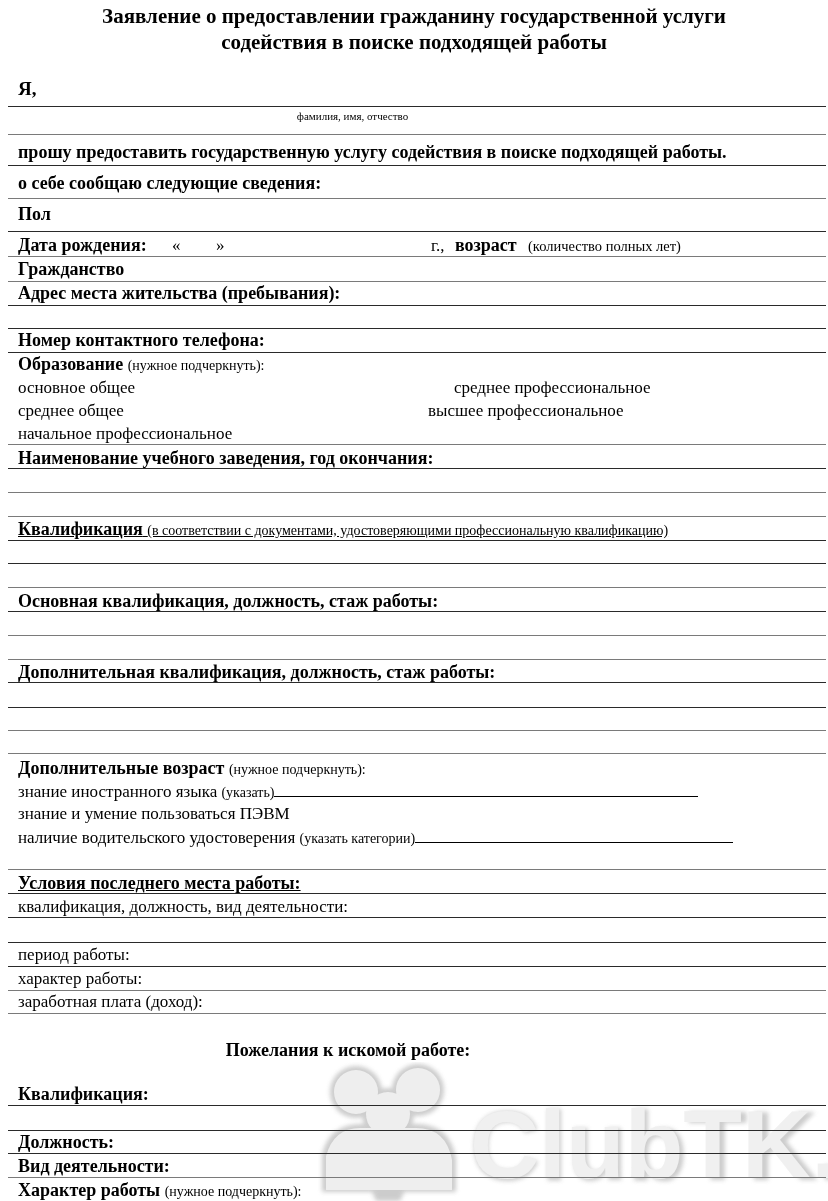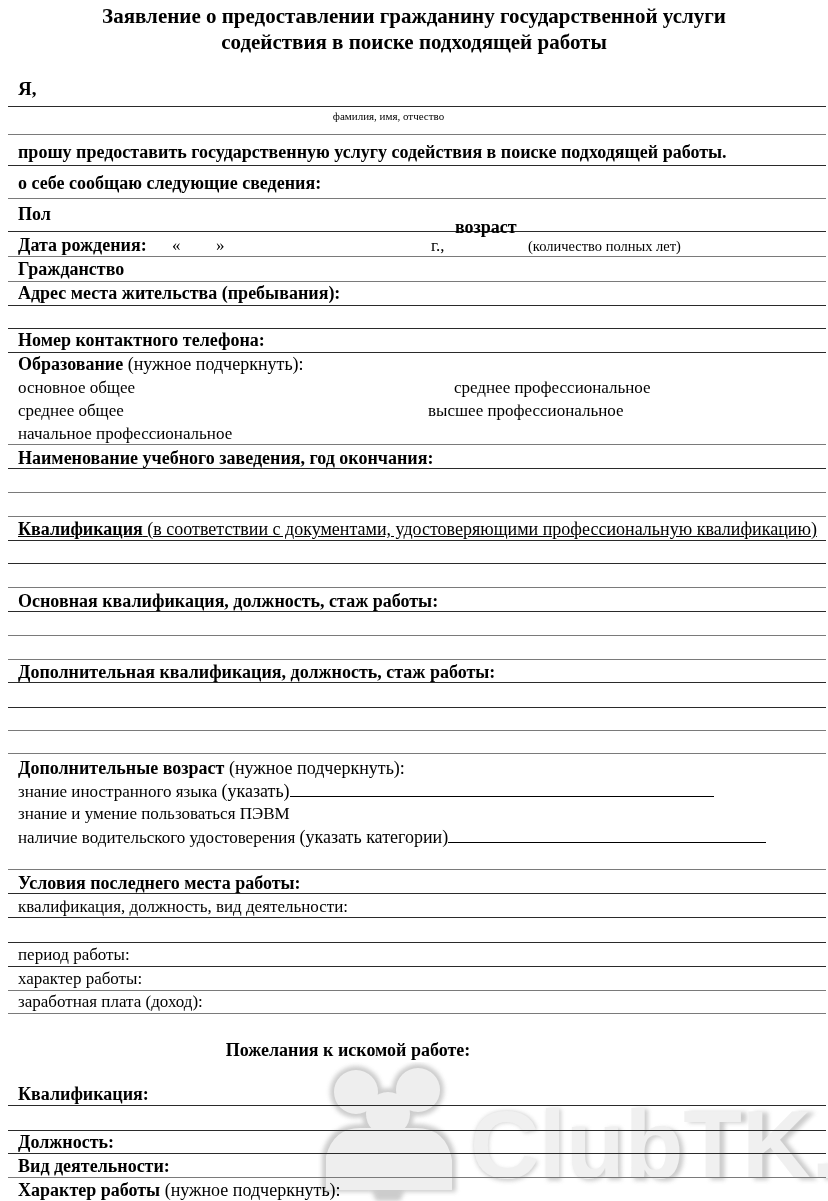--- a/index.html
+++ b/index.html
@@ -2,51 +2,51 @@
 <html><head>
 <meta charset="utf-8">
 <style>
   html, body { margin: 0; padding: 0; background: #ffffff; }
   body { width: 828px; height: 1201px; position: relative; overflow: hidden;
          font-family: "Liberation Serif", "DejaVu Serif", serif; color: #000; }
   .t { position: absolute; white-space: nowrap; line-height: 1; }
   .title { left: 0; width: 828px; text-align: center; font-weight: bold; font-size: 21px; }
   .b { font-weight: bold; font-size: 18px; }
   .n { font-size: 17px; }
-  .small { font-size: 18px; font-weight: normal; }
+  .small { font-size: 14px; font-weight: normal; }
   .tiny { font-size: 11px; }
   .hl { position: absolute; left: 8px; width: 818px; height: 0; border-top: 1.5px solid #2a2a2a; }
   .hl.g { border-top-color: #7a7a7a; }
   .ul { display: inline-block; border-bottom: 1.4px solid #000; height: 14px; vertical-align: baseline; }
   .wm { position: absolute; left: 300px; top: 1062px; width: 528px; height: 139px; pointer-events: none; opacity: 0.85; }
 </style>
 </head>
 <body>
 
 <div class="t title" style="top:6px;">Заявление о предоставлении гражданину государственной услуги</div>
 <div class="t title" style="top:32px;">содействия в поиске подходящей работы</div>
 
 <div class="t b" style="left:18px; top:79px; font-size:19px;">Я,</div>
 <div class="hl" style="top:106px;"></div>
-<div class="t tiny" style="left:0; width:705px; text-align:center; top:111px;padding-left:36px;">фамилия, имя, отчество</div>
+<div class="t tiny" style="left:0; width:705px; text-align:center; top:111px;">фамилия, имя, отчество</div>
 
 <div class="hl g" style="top:134px;"></div>
 <div class="t b" style="left:18px; top:143px;">прошу предоставить государственную услугу содействия в поиске подходящей работы.</div>
 <div class="hl" style="top:165px;"></div>
 <div class="t b" style="left:18px; top:174px;">о себе сообщаю следующие сведения:</div>
 <div class="hl g" style="top:198px;"></div>
 
 <div class="t b" style="left:18px; top:205px;">Пол</div>
 <div class="hl" style="top:231px;"></div>
 
 <div class="t b" style="left:18px; top:236px;">Дата рождения:</div>
 <div class="t n" style="left:172px; top:237px;">«</div>
 <div class="t n" style="left:216px; top:237px;">»</div>
 <div class="t n" style="left:431px; top:237px;">г.,</div>
-<div class="t b" style="left:455px; top:218px;">возраст</div>
+<div class="t b" style="left:455px; top:236px;">возраст</div>
 <div class="t n" style="left:528px; top:239px; font-size:14.5px;">(количество полных лет)</div>
 <div class="hl g" style="top:256px;"></div>
 
 <div class="t b" style="left:18px; top:260px;">Гражданство</div>
 <div class="hl g" style="top:281px;"></div>
 
 <div class="t b" style="left:18px; top:284px;">Адрес места жительства (пребывания):</div>
 <div class="hl" style="top:305px;"></div>
 <div class="hl" style="top:328px;"></div>
 
@@ -81,21 +81,21 @@
 <div class="hl" style="top:707px;"></div>
 <div class="hl g" style="top:730px;"></div>
 <div class="hl g" style="top:753px;"></div>
 
 <div class="t b" style="left:18px; top:759px;"><span>Дополнительные возраст</span> <span class="small">(нужное подчеркнуть):</span></div>
 <div class="t n" style="left:18px; top:782px;"><span>знание иностранного языка</span> <span class="small">(указать)</span><span class="ul" style="width:424px;"></span></div>
 <div class="t n" style="left:18px; top:805px;">знание и умение пользоваться ПЭВМ</div>
 <div class="t n" style="left:18px; top:828px;"><span>наличие водительского удостоверения</span> <span class="small">(указать категории)</span><span class="ul" style="width:318px;"></span></div>
 <div class="hl g" style="top:869px;"></div>
 
-<div class="t b" style="left:18px; top:874px;">Условия последнего места работы:</div>
+<div class="t b" style="left:18px; top:874px;text-decoration:underline;">Условия последнего места работы:</div>
 <div class="hl" style="top:893px;"></div>
 <div class="t n" style="left:18px; top:898px;">квалификация, должность, вид деятельности:</div>
 <div class="hl" style="top:917px;"></div>
 <div class="hl" style="top:942px;"></div>
 <div class="t n" style="left:18px; top:946px;">период работы:</div>
 <div class="hl" style="top:966px;"></div>
 <div class="t n" style="left:18px; top:970px;">характер работы:</div>
 <div class="hl g" style="top:990px;"></div>
 <div class="t n" style="left:18px; top:993px;">заработная плата (доход):</div>
 <div class="hl g" style="top:1013px;"></div>

